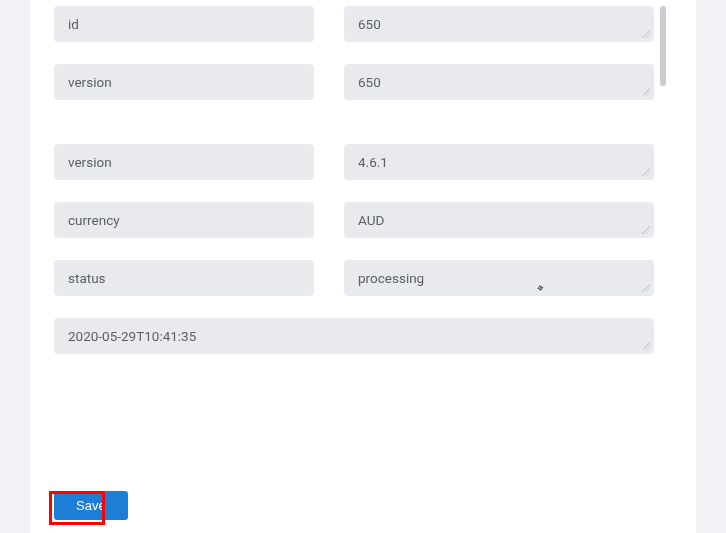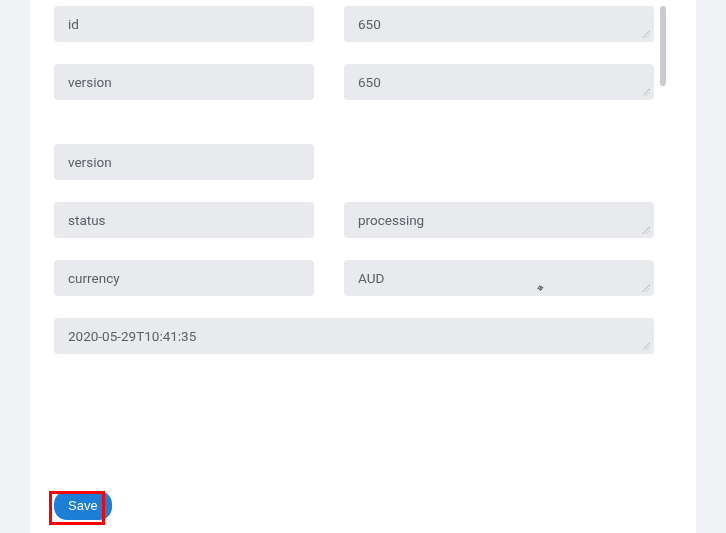--- a/index.html
+++ b/index.html
@@ -105,23 +105,23 @@
       background: #c9ccd0;
       border-radius: 3px;
     }
     .save-btn {
       position: absolute;
       left: 24px;
       bottom: 13px;
       background: #1c7ed6;
       color: #ffffff;
       border: none;
-      padding: 7px 14px;
+      padding: 7px 22px;
       font-size: 13px;
-      border-radius: 13px;
+      border-radius: 3px;
       cursor: pointer;
     }
     .save-highlight {
       position: absolute;
       left: 19px;
       bottom: 8px;
       width: 56px;
       height: 34px;
       border: 3px solid #ff0000;
       pointer-events: none;
@@ -150,28 +150,29 @@
           <div class="kv-val">650</div>
         </div>
         <div class="kv-row">
           <div class="kv-key">version</div>
           <div class="kv-val">650</div>
         </div>
         <div class="kv-row">
         </div>
         <div class="kv-row">
           <div class="kv-key">version</div>
+          <div class="kv-val">4.6.1</div>
+        </div>
+        <div class="kv-row">
+          <div class="kv-key">currency</div>
+          <div class="kv-val">AUD</div>
         </div>
         <div class="kv-row">
           <div class="kv-key">status</div>
           <div class="kv-val">processing</div>
-        </div>
-        <div class="kv-row">
-          <div class="kv-key">currency</div>
-          <div class="kv-val">AUD</div>
         </div>
         <div class="kv-row">
           <div class="kv-val">2020-05-29T10:41:35</div>
         </div>
       </div>
     <div class="fake-scrollbar">
       <div class="thumb"></div>
     </div>
   </div>
 

